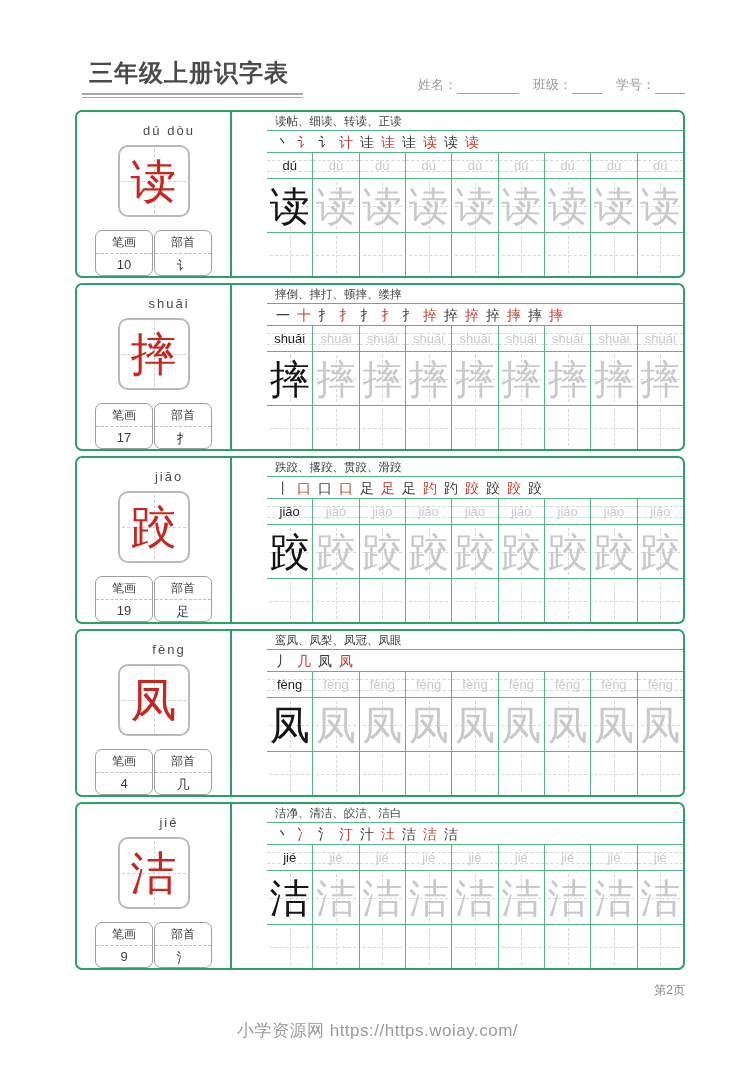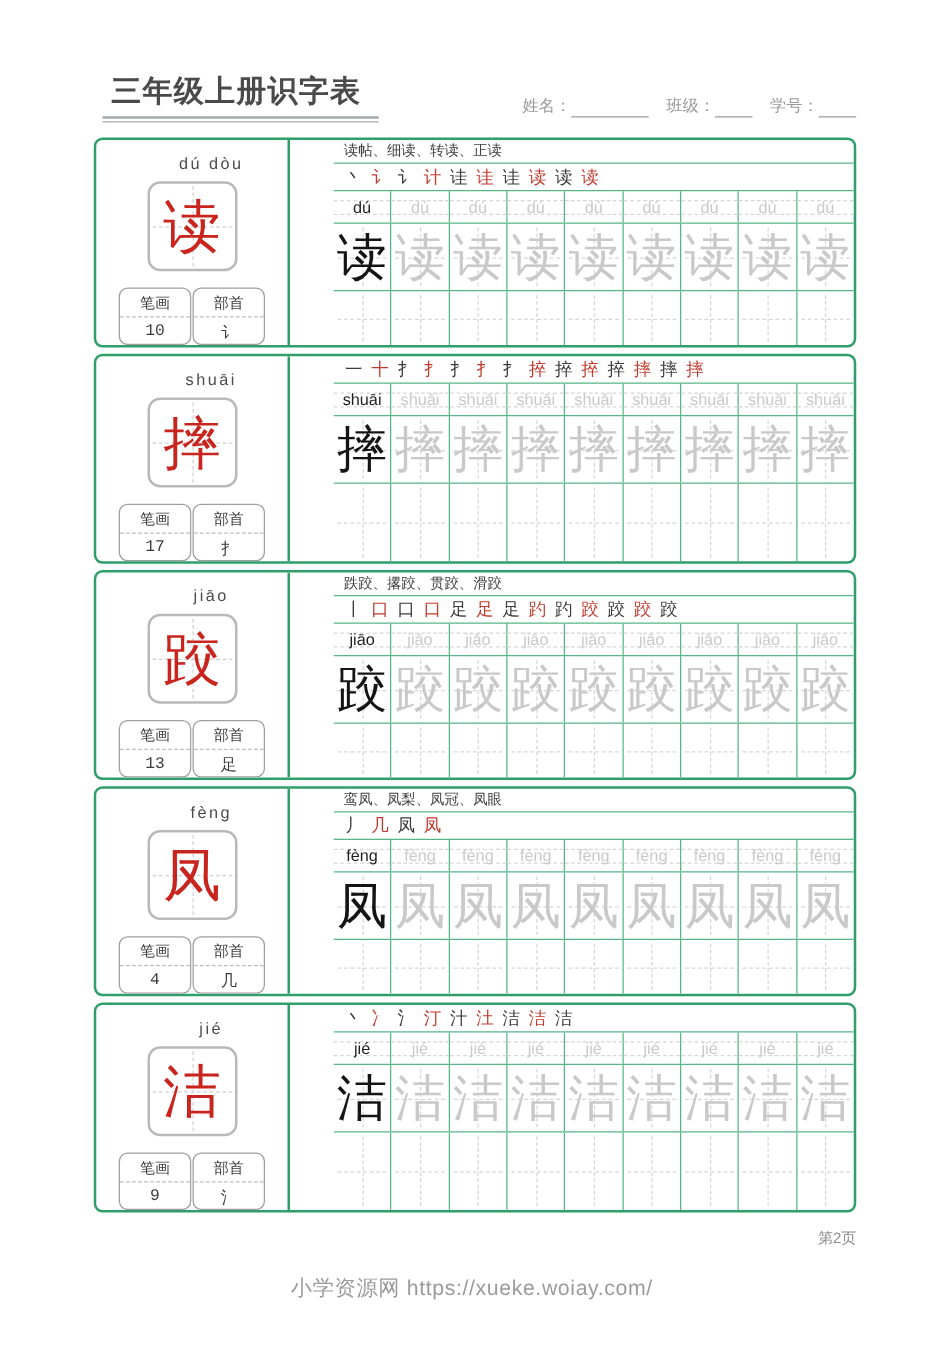--- a/index.html
+++ b/index.html
@@ -33,21 +33,21 @@
   .char-box { width:72px; height:72px; margin:7px auto 0; border:2px solid #b9b9b9;
     border-radius:10px; position:relative; display:flex; align-items:center; justify-content:center; }
   .char-box::before { content:""; position:absolute; left:50%; top:2px; bottom:2px; border-left:1px dashed #cfcfcf; }
   .char-box::after  { content:""; position:absolute; top:50%; left:2px; right:2px; border-top:1px dashed #cfcfcf; }
   .big-char { position:relative; z-index:1; font-size:46px; line-height:1; color:var(--red);
     font-family:"DejaVu Serif","Liberation Serif",serif; }
   .meta-row { display:flex; justify-content:center; gap:1px; margin-top:13px; }
   .meta-box { width:58px; border:1px solid #9e9e9e; border-radius:7px; text-align:center;
     font-size:12px; color:#3c3c3c; background:#fff; }
   .meta-label { padding:3px 0 2px; border-bottom:1px dashed #bdbdbd; }
-  .meta-value { padding:3px 0 0; font-size:13px;font-family:Liberation Mono, monospace; }
+  .meta-value { padding:3px 0 0; font-size:13px; }
 
   .right-grid { flex:1; border-left:2px solid var(--green); display:flex; flex-direction:column;padding-left:35px; }
   .words-row { height:19px; line-height:19px; font-size:11.5px; color:#3f3f3f;
     padding-left:8px; border-bottom:1px solid var(--grid); white-space:nowrap; overflow:hidden; }
   .strokes-row { height:22px; display:flex; align-items:center; gap:7px; padding-left:9px;
     border-bottom:1px solid var(--grid); font-size:14px; line-height:1;
     font-family:"DejaVu Serif","Liberation Serif",serif; }
   .strokes-row .st { color:#3a3a3a; }
   .strokes-row .st:nth-child(even) { color:#c23b2e; }
 
@@ -215,20 +215,21 @@
           <div class="meta-label">笔画</div>
           <div class="meta-value">17</div>
         </div>
         <div class="meta-box">
           <div class="meta-label">部首</div>
           <div class="meta-value">扌</div>
         </div>
       </div>
     </div>
     <div class="right-grid">
+      <div class="words-row">摔倒、摔打、顿摔、缕摔</div>
       <div class="strokes-row">
           <span class="st">一</span>
           <span class="st">十</span>
           <span class="st">扌</span>
           <span class="st">扌</span>
           <span class="st">扌</span>
           <span class="st">扌</span>
           <span class="st">扌</span>
           <span class="st">捽</span>
           <span class="st">捽</span>
@@ -312,21 +313,21 @@
 
   <section class="char-section">
     <div class="left-panel">
       <div class="lp-pinyin">jiāo</div>
       <div class="char-box">
         <span class="big-char">跤</span>
       </div>
       <div class="meta-row">
         <div class="meta-box">
           <div class="meta-label">笔画</div>
-          <div class="meta-value">13</div>
+          <div class="meta-value">19</div>
         </div>
         <div class="meta-box">
           <div class="meta-label">部首</div>
           <div class="meta-value">足</div>
         </div>
       </div>
     </div>
     <div class="right-grid">
       <div class="words-row">跌跤、撂跤、贯跤、滑跤</div>
       <div class="strokes-row">
@@ -524,20 +525,21 @@
           <div class="meta-label">笔画</div>
           <div class="meta-value">9</div>
         </div>
         <div class="meta-box">
           <div class="meta-label">部首</div>
           <div class="meta-value">氵</div>
         </div>
       </div>
     </div>
     <div class="right-grid">
+      <div class="words-row">洁净、清洁、皎洁、洁白</div>
       <div class="strokes-row">
           <span class="st">丶</span>
           <span class="st">冫</span>
           <span class="st">氵</span>
           <span class="st">汀</span>
           <span class="st">汁</span>
           <span class="st">汢</span>
           <span class="st">洁</span>
           <span class="st">洁</span>
           <span class="st">洁</span>
@@ -609,13 +611,13 @@
           <div class="cell"></div>
           <div class="cell"></div>
           <div class="cell"></div>
           <div class="cell"></div>
         </div>
     </div>
   </section>
 </div>
 
 <div class="page-num">第2页</div>
-<div class="site-line">小学资源网 https://xueke.woiay.com/</div>
+<div class="site-line">小学资源网 https://https.woiay.com/</div>
 
 </body></html>

